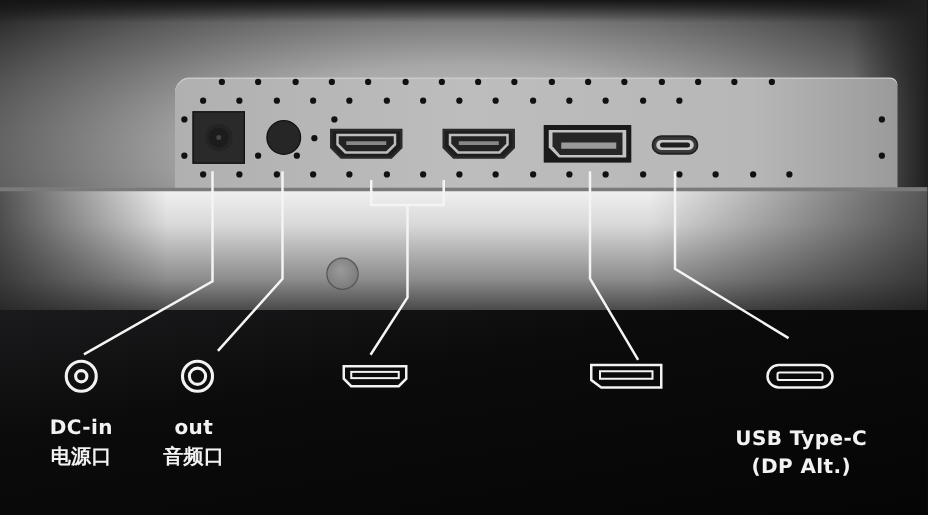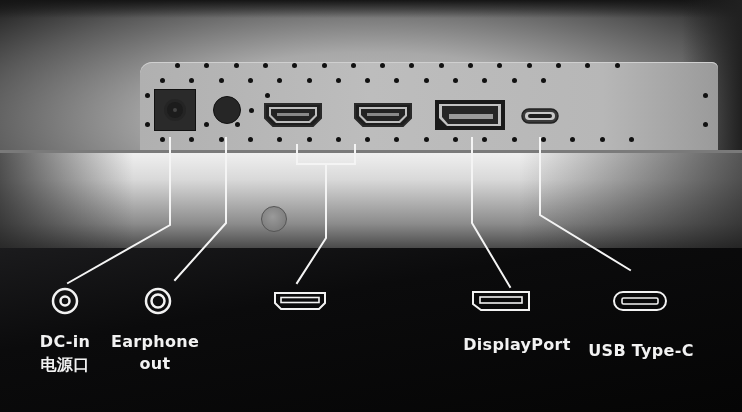--- a/index.html
+++ b/index.html
@@ -210,24 +210,24 @@
   <svg class="icon" style="left:612px;top:290px;width:56px;height:22px" viewBox="0 0 56 22">
     <rect x="2" y="2" width="52" height="18" rx="9" fill="none" stroke="#f2f2f2" stroke-width="2"></rect>
     <rect x="10" y="8" width="36" height="6" rx="1.5" fill="none" stroke="#f2f2f2" stroke-width="1.6"></rect>
   </svg>
 
   <div class="label" style="left:65px;top:331px">
     <span>DC-in</span>
     <span class="cn">电源口</span>
   </div>
   <div class="label" style="left:155px;top:331px">
-    <span>Earphone</span>
     <span>out</span>
+    <span class="cn">音频口</span>
   </div>
   <div class="label" style="left:310px;top:334px">
   </div>
   <div class="label" style="left:517px;top:334px">
-    <span>DisplayPort</span>
   </div>
   <div class="label" style="left:641px;top:340px">
     <span>USB Type-C</span>
+    <span>(DP Alt.)</span>
   </div>
 </div>
 
 </body></html>

